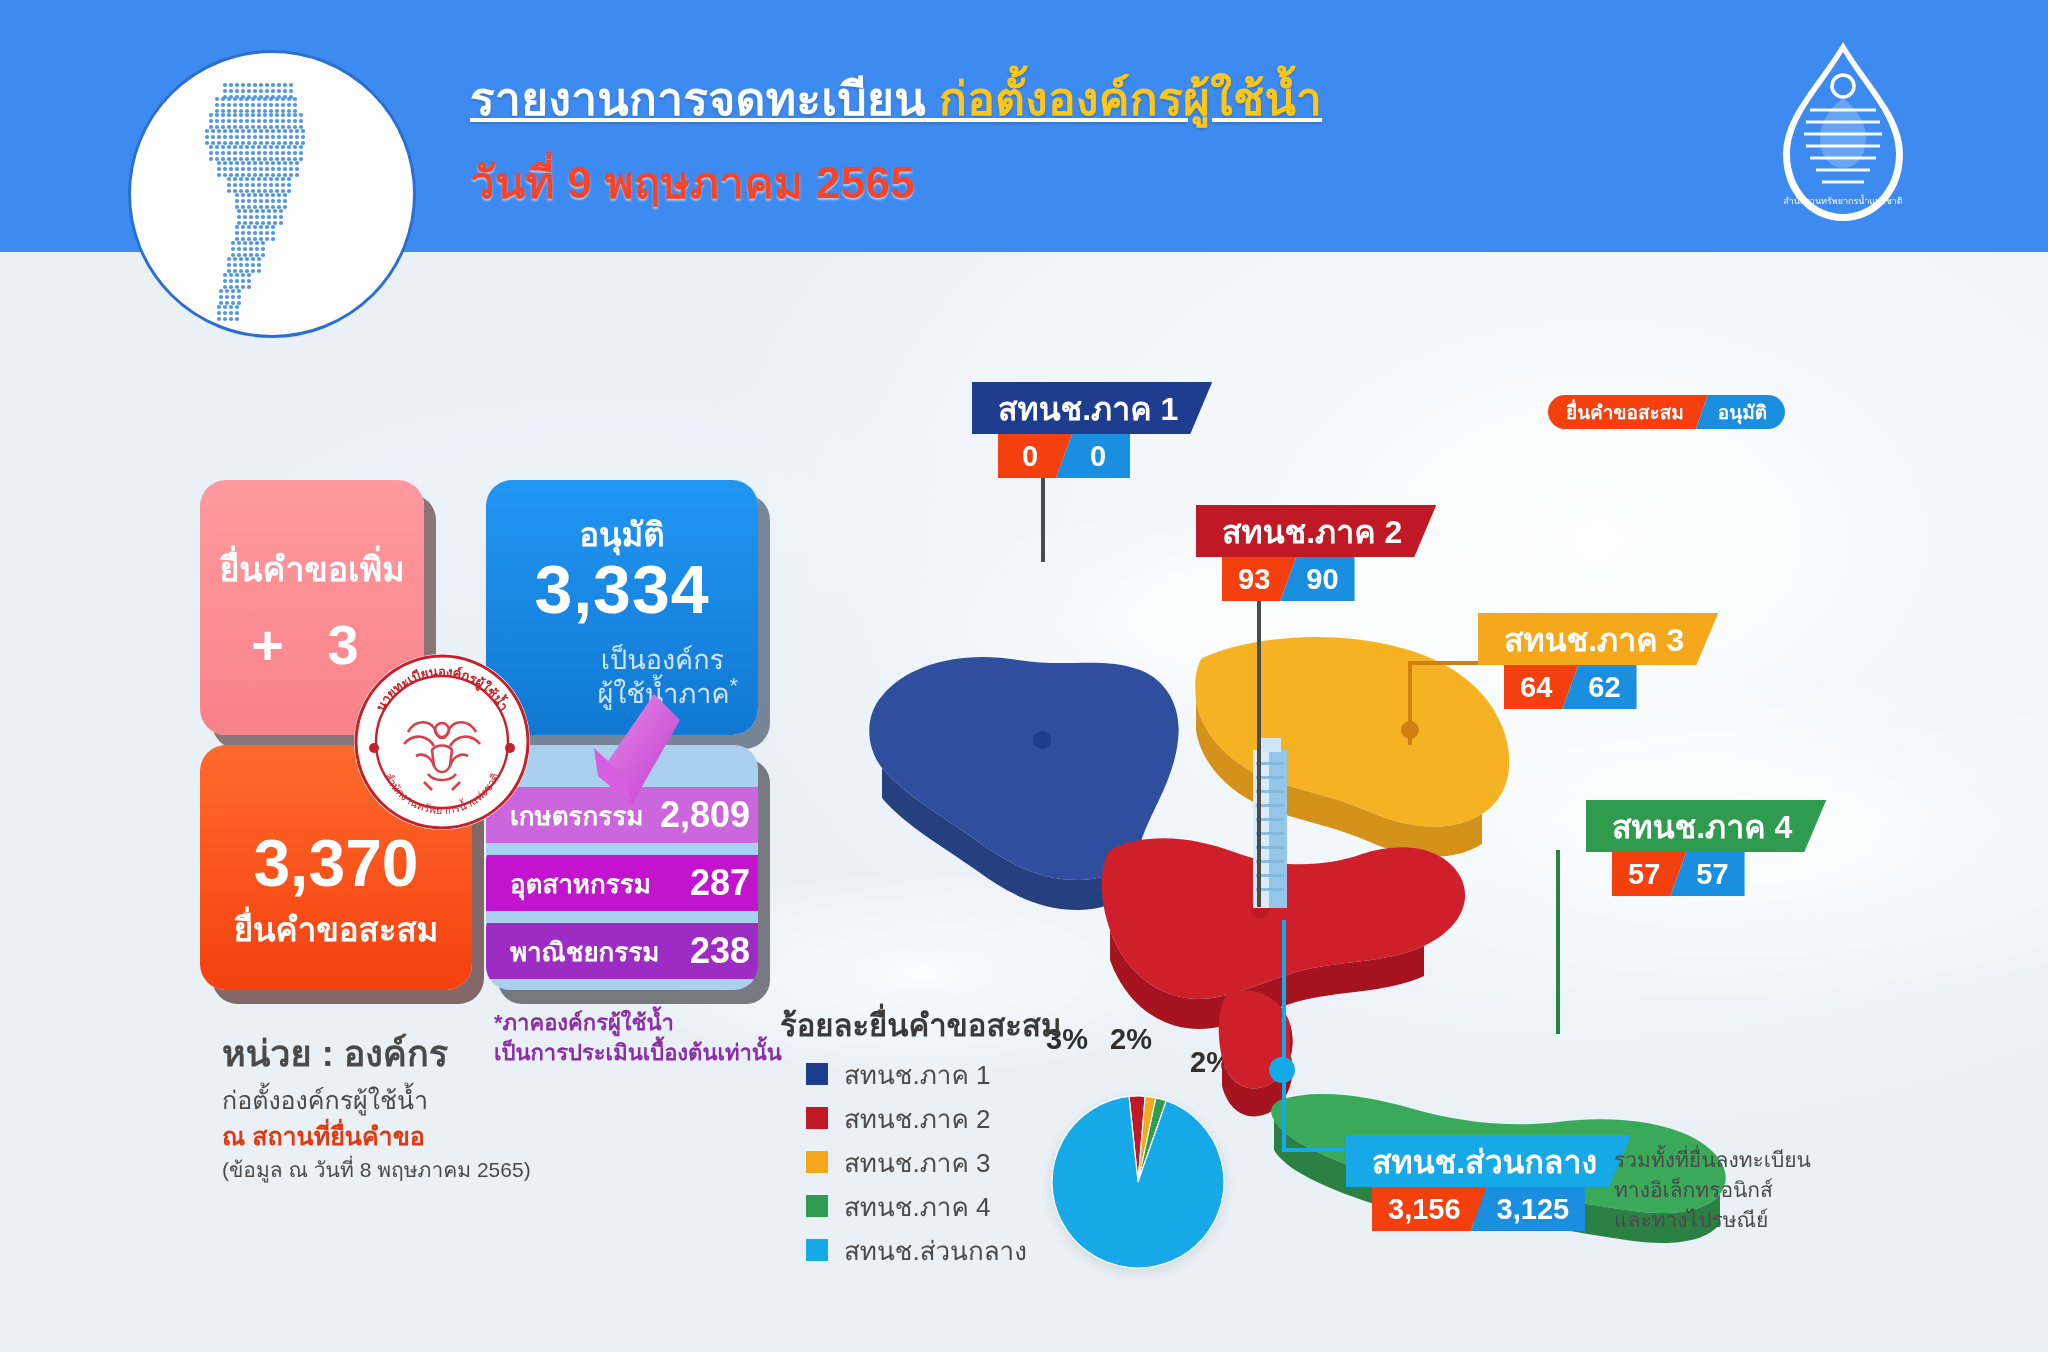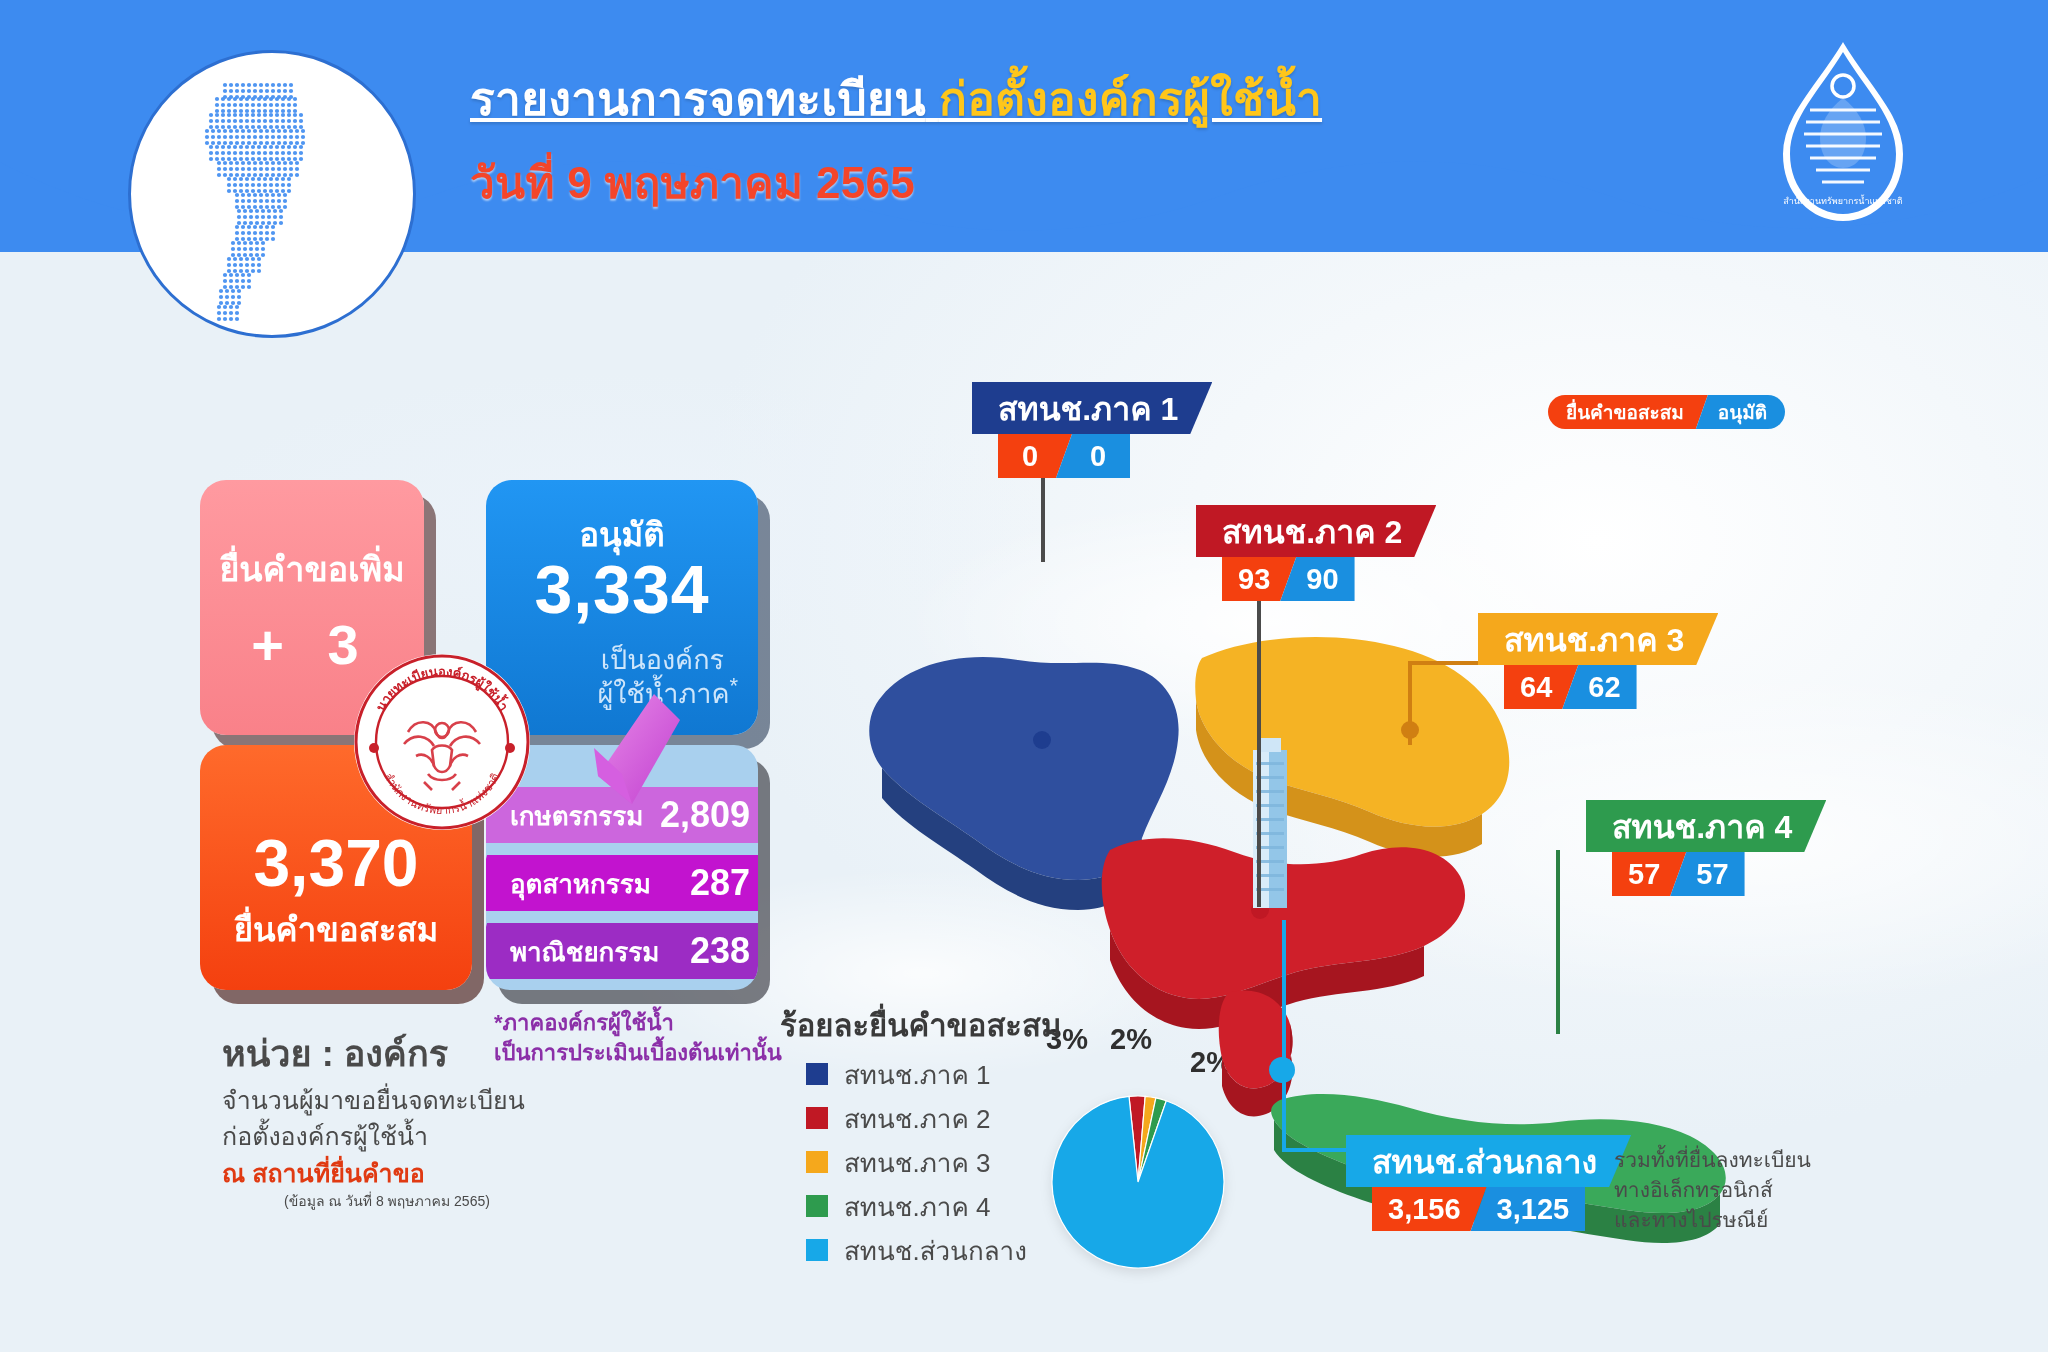--- a/index.html
+++ b/index.html
@@ -170,21 +170,21 @@
   
   #unit-note{
     position:absolute; left:222px; top:1025px;
     color:#4a4a4a; font-size:36px; font-weight:600;
   }
   #desc-note{
     position:absolute; left:222px; top:1082px; width:330px;
     color:#4a4a4a; font-size:25px; line-height:1.45;
   }
   #desc-note .place{ color:#e03a12; font-weight:700; }
-  #desc-note .asof{ color:#4a4a4a; font-size:14px;text-align:center; }
+  #desc-note .asof{ color:#4a4a4a; font-size:21px; }
 
   
   .region-tag{ position:absolute; z-index:12; }
   .tag-title{
     position:relative; height:52px; padding:0 34px 0 26px;
     display:flex; align-items:center;
     color:#fff; font-size:32px; font-weight:700; white-space:nowrap;
     clip-path:polygon(0 0, 100% 0, calc(100% - 22px) 100%, 0 100%);
   }
   .tag-title::after{
@@ -948,21 +948,20 @@
     </g>
   </svg>
 
   <div id="sector-note">
     <div>*ภาคองค์กรผู้ใช้น้ำ</div>
     <div>เป็นการประเมินเบื้องต้นเท่านั้น</div>
   </div>
 
   <div id="unit-note">หน่วย : องค์กร</div>
   <div id="desc-note">
-    <div>จำนวนผู้มาขอยื่นจดทะเบียน</div>
     <div>ก่อตั้งองค์กรผู้ใช้น้ำ</div>
     <div class="place">ณ สถานที่ยื่นคำขอ</div>
     <div class="asof">(ข้อมูล ณ วันที่ 8 พฤษภาคม 2565)</div>
   </div>
 
   <div id="pie-block">
     <div id="pie-title">ร้อยละยื่นคำขอสะสม</div>
 
     <div id="legend-list">
       <div class="legend-item">

